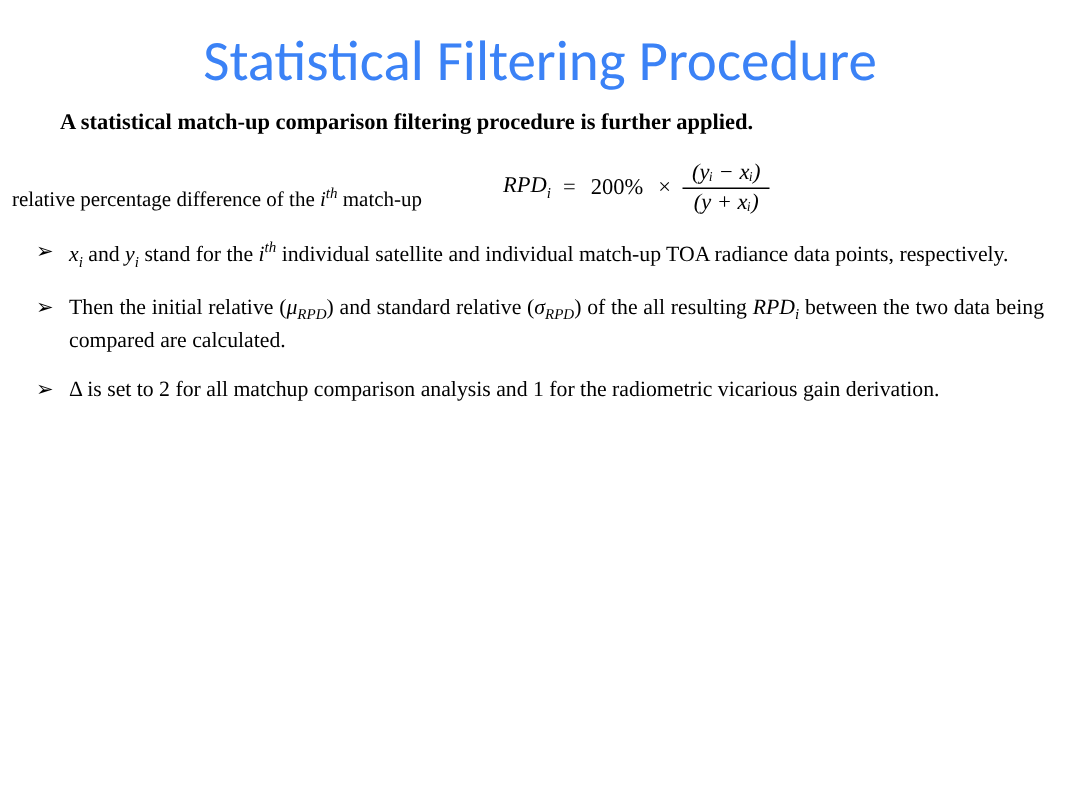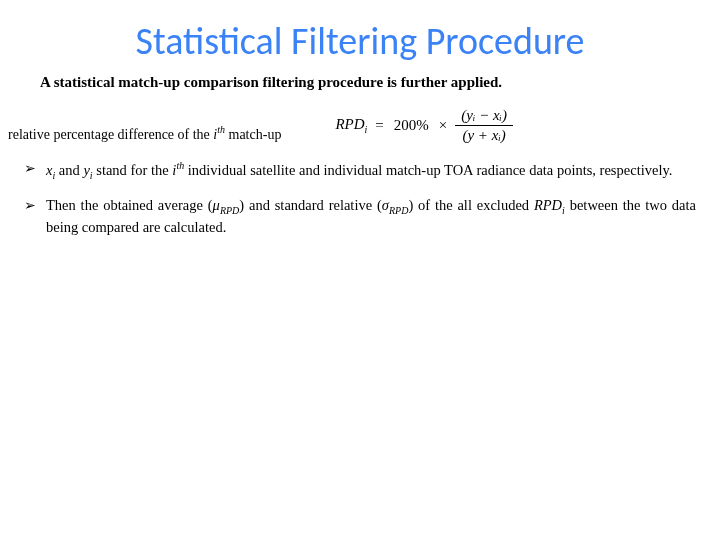--- a/index.html
+++ b/index.html
@@ -113,19 +113,20 @@
   </div>
 </div>
 
 <ul class="bullets">
 
   <li>
     <span class="it">x</span><span class="sub">i</span><span> and </span><span class="it">y</span><span class="sub">i</span><span> stand for the </span><span class="it">i</span><span class="sup">th</span><span> individual satellite and individual match-up TOA radiance data points, respectively.</span>
   </li>
 
   <li>
-    <span>Then the obtained average (</span><span class="it">μ</span><span class="sub">RPD</span><span>) and standard relative (</span><span class="it">σ</span><span class="sub">RPD</span><span>) of the all excluded </span><span class="it">RPD</span><span class="sub">i</span><span> between the two data being compared are calculated.</span>
+    <span>Then the initial relative (</span><span class="it">μ</span><span class="sub">RPD</span><span>) and standard relative (</span><span class="it">σ</span><span class="sub">RPD</span><span>) of the all resulting </span><span class="it">RPD</span><span class="sub">i</span><span> between the two data being compared are calculated.</span>
   </li>
 
 
 
+  <li>Δ is set to 2 for all matchup comparison analysis and 1 for the radiometric vicarious gain derivation.</li>
 
 </ul>
 
 </body></html>

